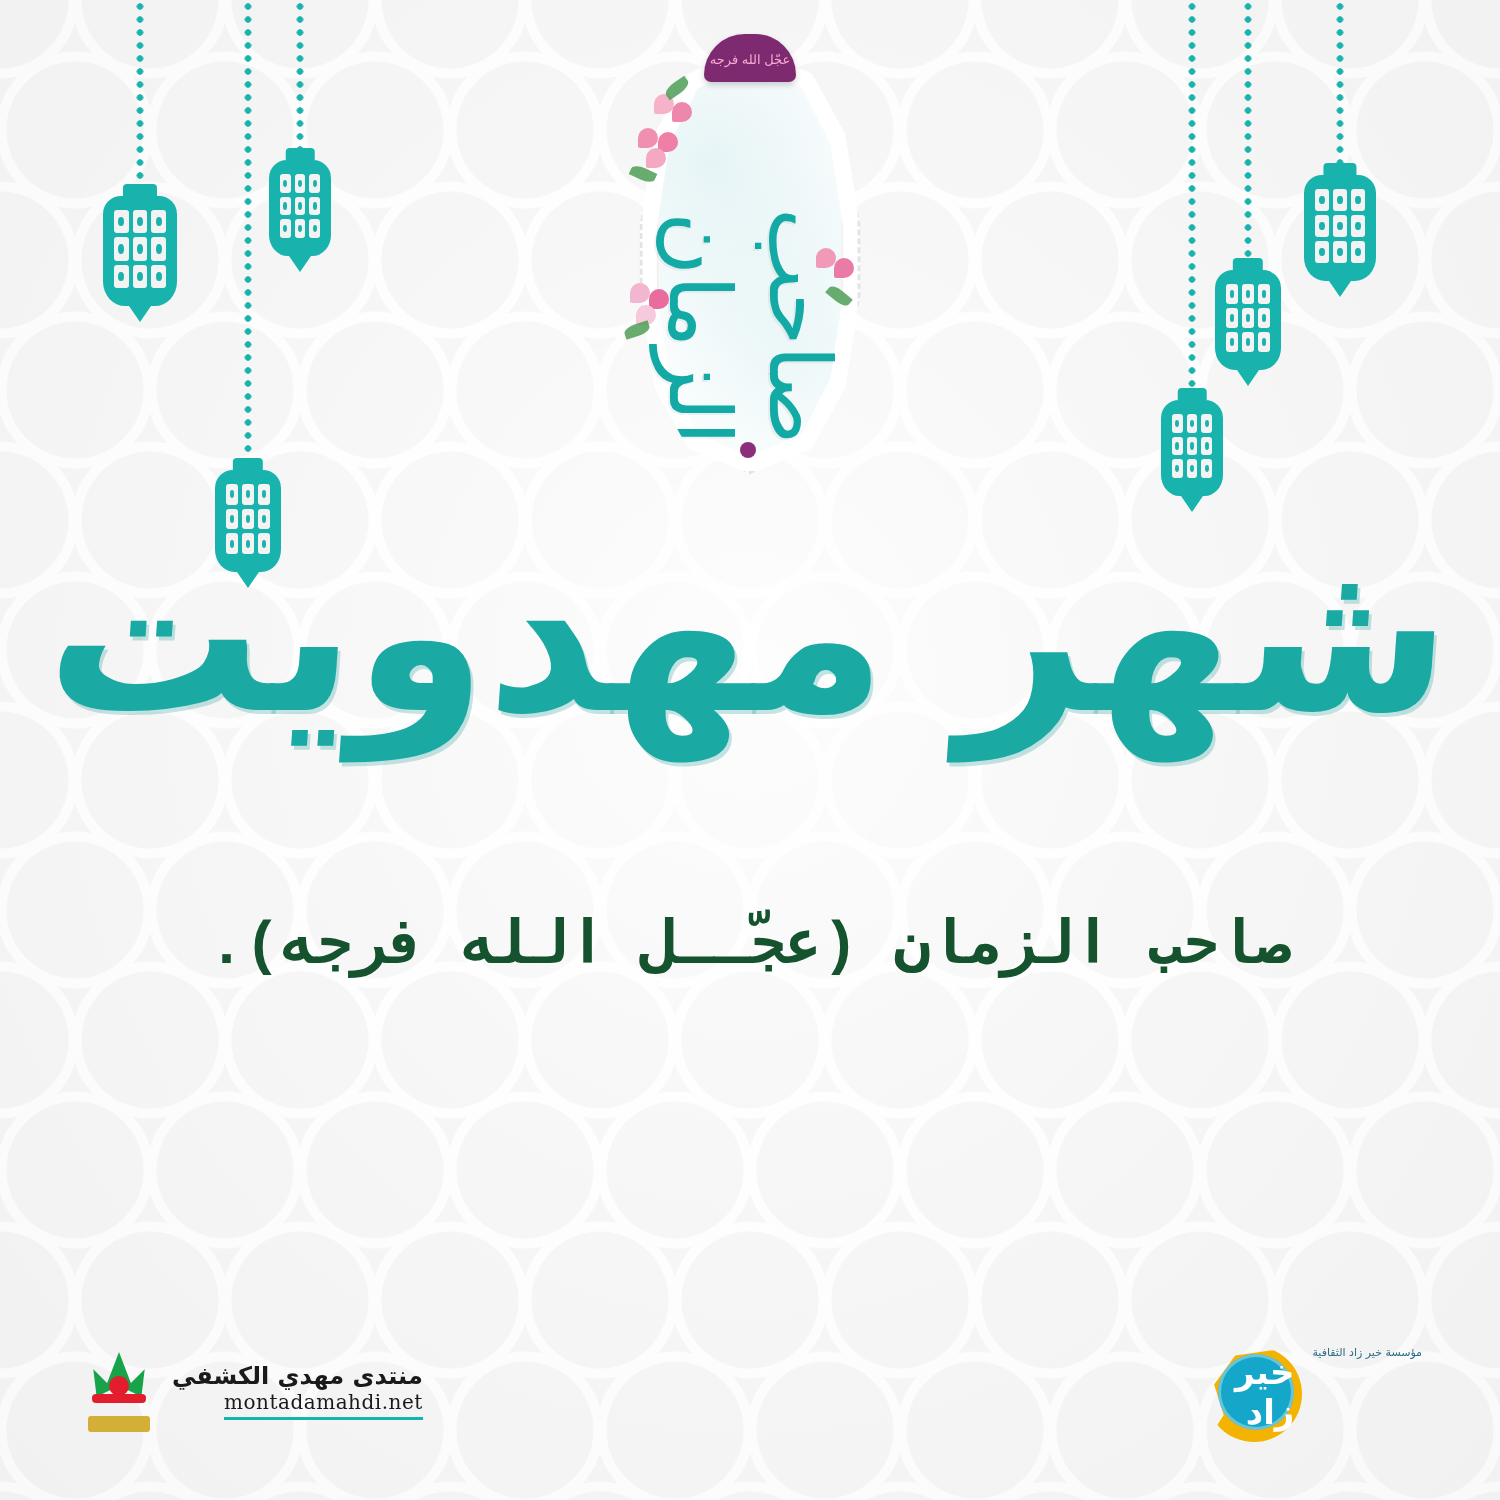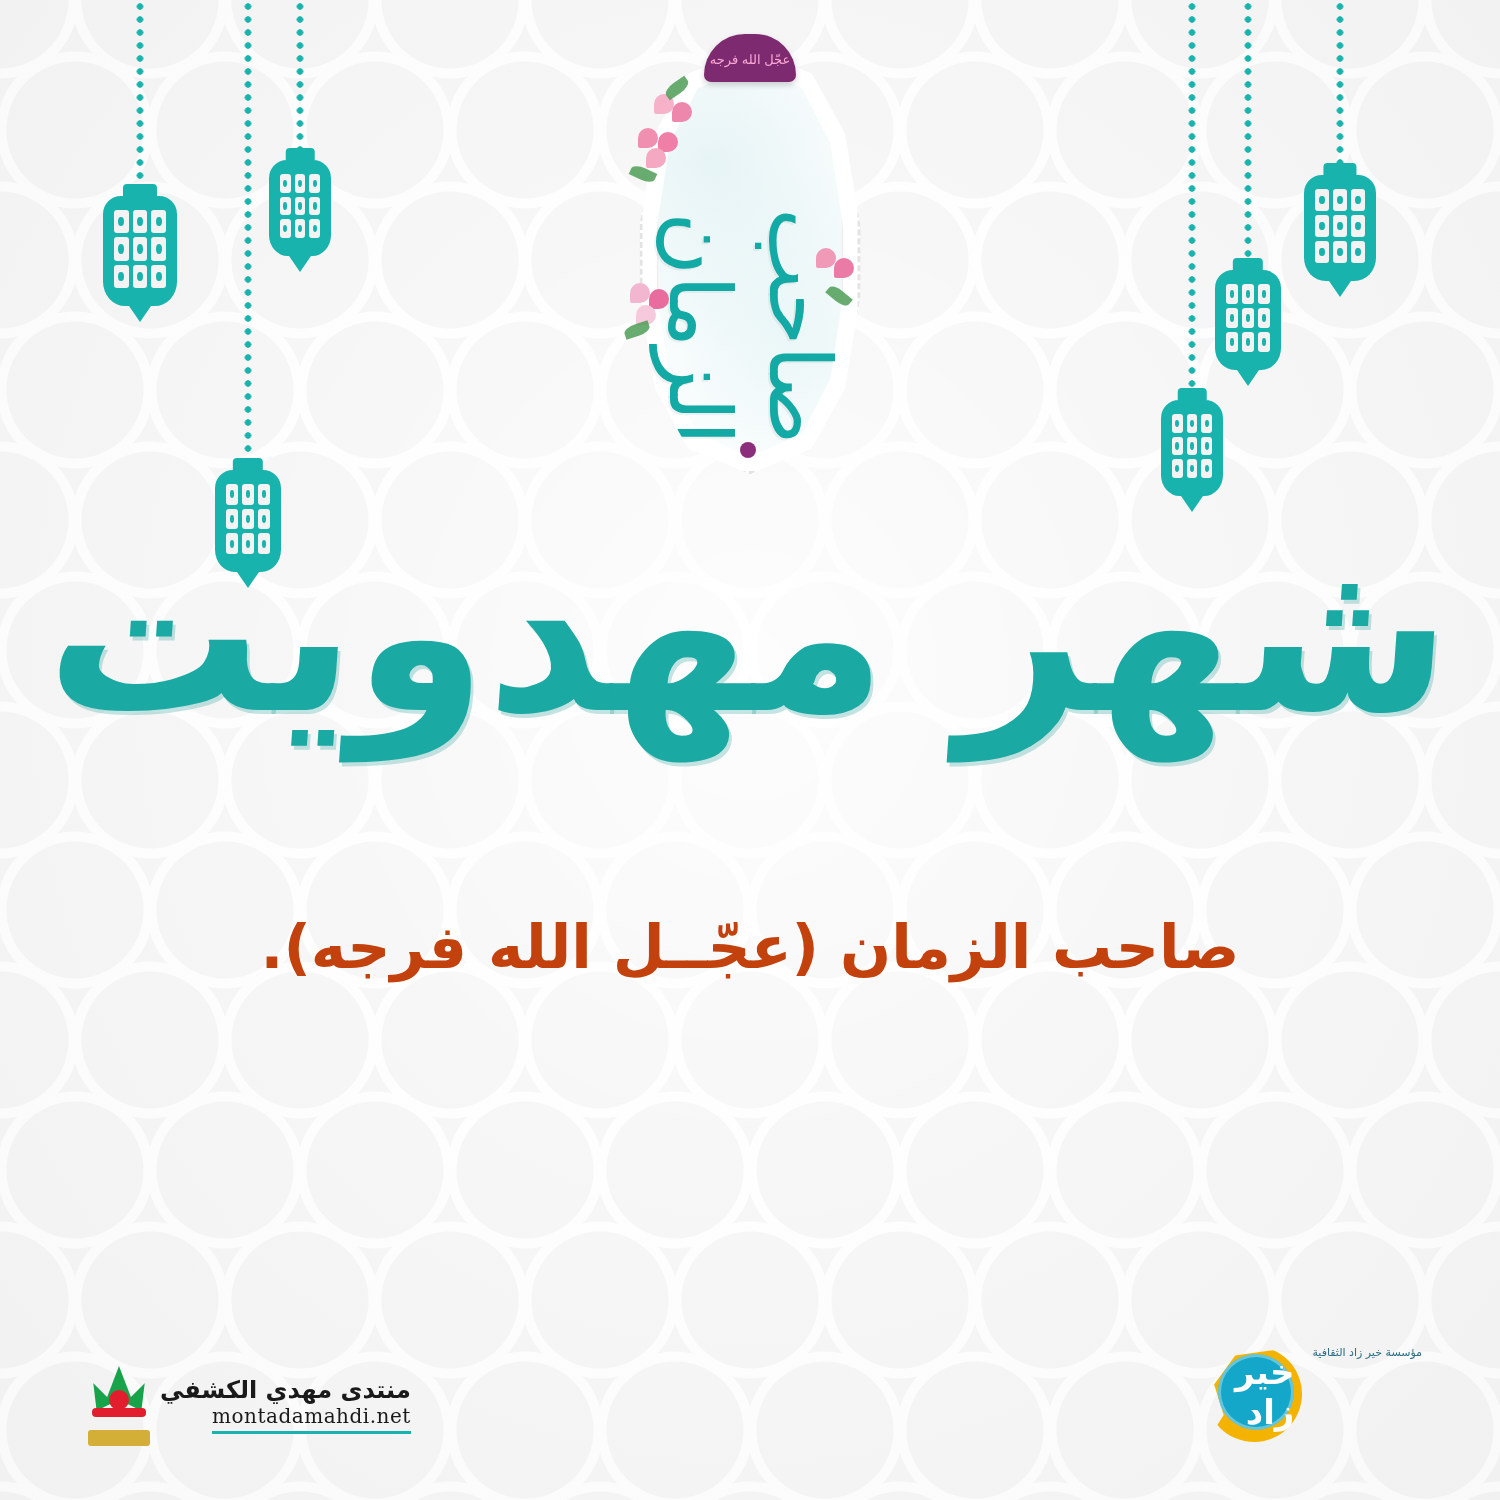--- a/index.html
+++ b/index.html
@@ -232,21 +232,22 @@
     direction: rtl;
     text-align: center;
     color: #1b1b1b;
     font-family: "DejaVu Sans", sans-serif;
     font-weight: 700;
     font-size: 60px;
     line-height: 1.42;
     letter-spacing: 0px;
   }
   .quote .line3 {
-    color: #c2410c;
+    color: #14532d;
+    font-family: Liberation Mono, monospace;
   }
 
   
   .attribution {
     position: absolute;
     top: 1230px;
     left: 230px;
     right: 230px;
     direction: rtl;
     display: flex;
@@ -270,24 +271,24 @@
   .attribution .rule {
     flex: 1 1 auto;
     height: 2px;
     background: #111;
   }
 
   
   .footer-left {
     position: absolute;
     left: 88px;
-    bottom: 52px;
+    bottom: 66px;
     display: flex;
     align-items: center;
-    gap: 10px;
+    gap: 22px;
     direction: rtl;
   }
   .footer-left .texts {
     text-align: right;
     direction: rtl;
   }
   .forum-name {
     font-family: "DejaVu Sans", sans-serif;
     font-weight: 700;
     font-size: 24px;

